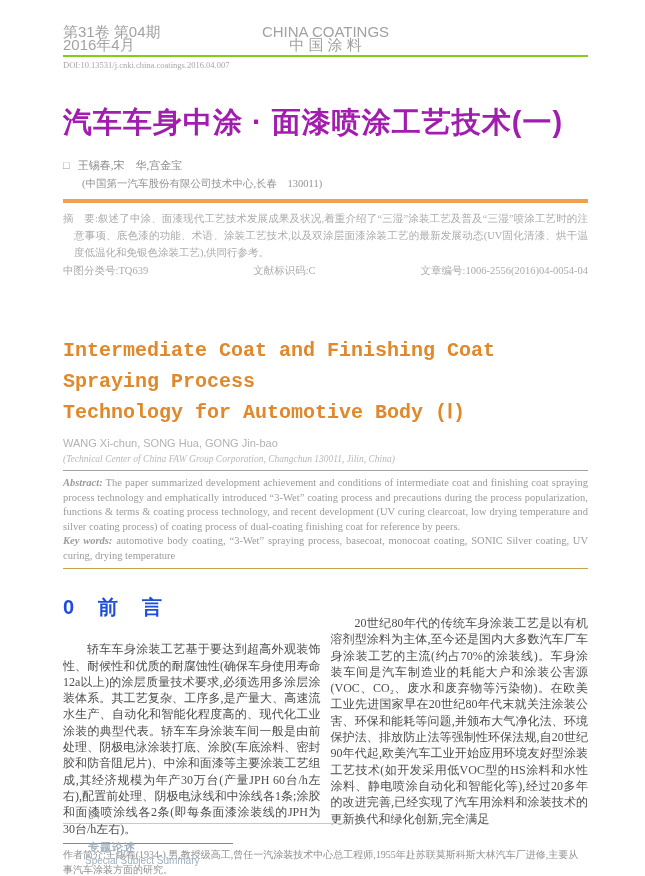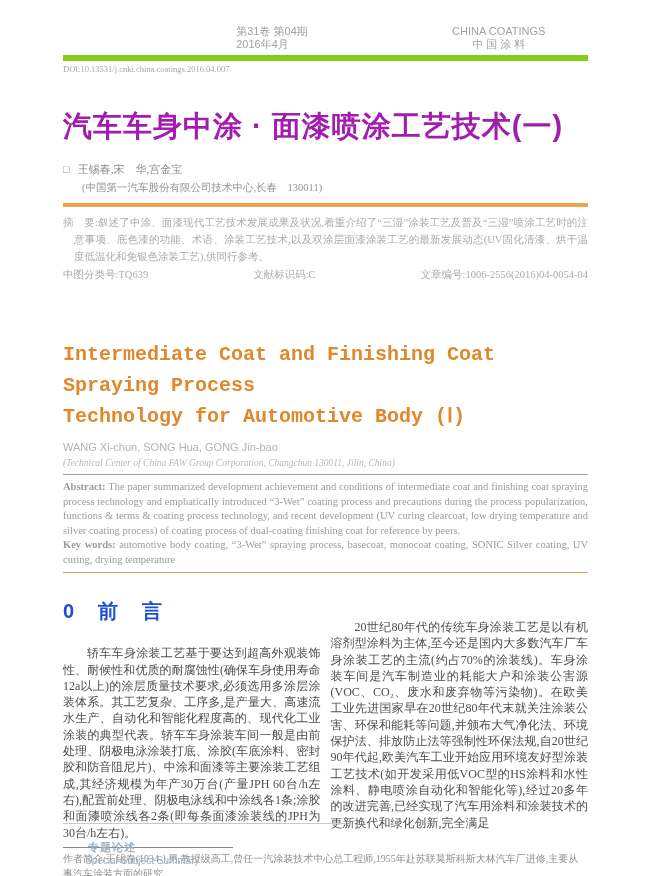--- a/index.html
+++ b/index.html
@@ -6,24 +6,24 @@
   html,body { background:#ffffff; }
   body { font-family:"Liberation Serif","DejaVu Serif",serif; }
   .page {
     position:relative; width:645px; height:876px; margin:0 auto;
     background:#ffffff; overflow:hidden;
     padding:25px 57px 0 63px;
   }
 
   
   .masthead {
-    display:flex; justify-content:flex-end; align-items:flex-start;
+    display:flex; justify-content:flex-start; align-items:flex-start;
     font-family:"Liberation Sans","DejaVu Sans",sans-serif;
-    font-size:11px; line-height:13px; color:#a2a2a2;
-    border-bottom:6px solid #84cc16; padding-bottom:4px;
+    font-size:15px; line-height:13px; color:#a2a2a2;
+    border-bottom:2px solid #84cc16; padding-bottom:4px;
   }
   .mh-left { text-align:left; width:33%; }
   .mh-center { text-align:center; width:34%; }
   .mh-right { text-align:right; width:33%; }
   .doi { margin-top:3px; font-size:8.5px; color:#a6a6a6; font-family:"Liberation Serif",serif; }
 
   
   .title-cn {
     margin-top:33px; font-size:29px; font-weight:700; letter-spacing:1px;
     color:#a21caf; font-family:"Liberation Sans","DejaVu Sans",sans-serif;
@@ -46,21 +46,21 @@
   }
   .authors-en {
     margin-top:9px; font-size:11px; color:#b3b3b3;
     font-family:"Liberation Sans","DejaVu Sans",sans-serif;
   }
   .affil-en { margin-top:5px; font-size:9.5px; font-style:italic; color:#b8b8b8; }
   .rule-gray { margin-top:6px; height:0; border-top:1px solid #a3a3a3; }
 
   
   .abs-en { margin-top:5px; font-size:10.5px; line-height:14.5px; color:#9b9b9b; text-align:justify; }
-  .lbl-en { font-weight:700; }
+  .lbl-en { font-weight:700;font-style:italic; }
   .rule-gold { margin-top:5px; height:0; border-top:1.5px solid #c9a24e; }
 
   
   .columns { margin-top:30px; display:flex; gap:10px; }
   .col { width:50%; font-size:12px; line-height:16.3px; color:#4d4d4d; text-align:justify; }
   .col p { text-indent:2em;margin-top:16px; }
   .sec-heading {
     font-size:20px; font-weight:700; color:#1d4ed8; letter-spacing:2px;
     font-family:"Liberation Sans","DejaVu Sans",sans-serif;
     margin-bottom:26px;

